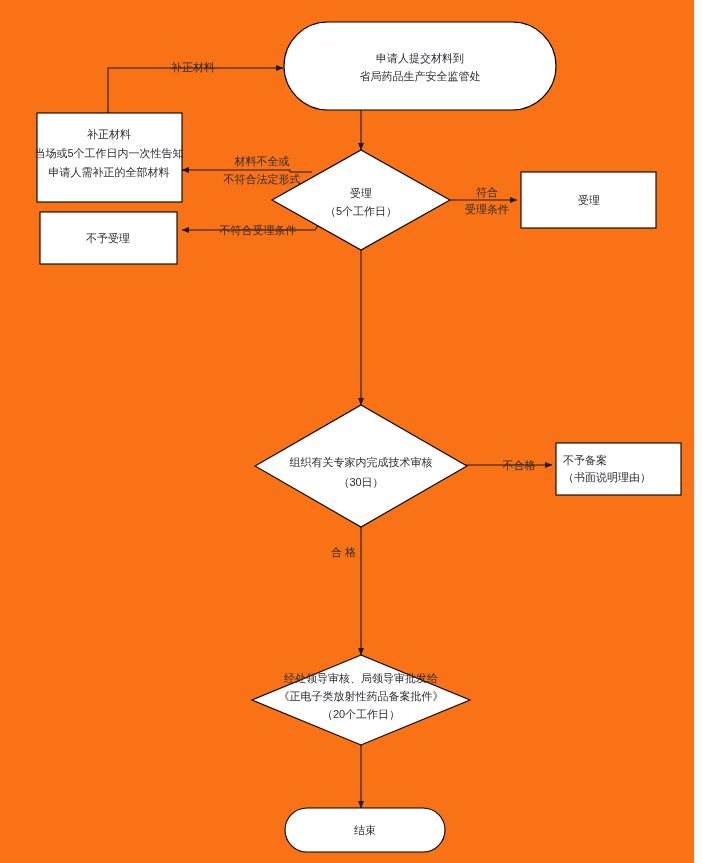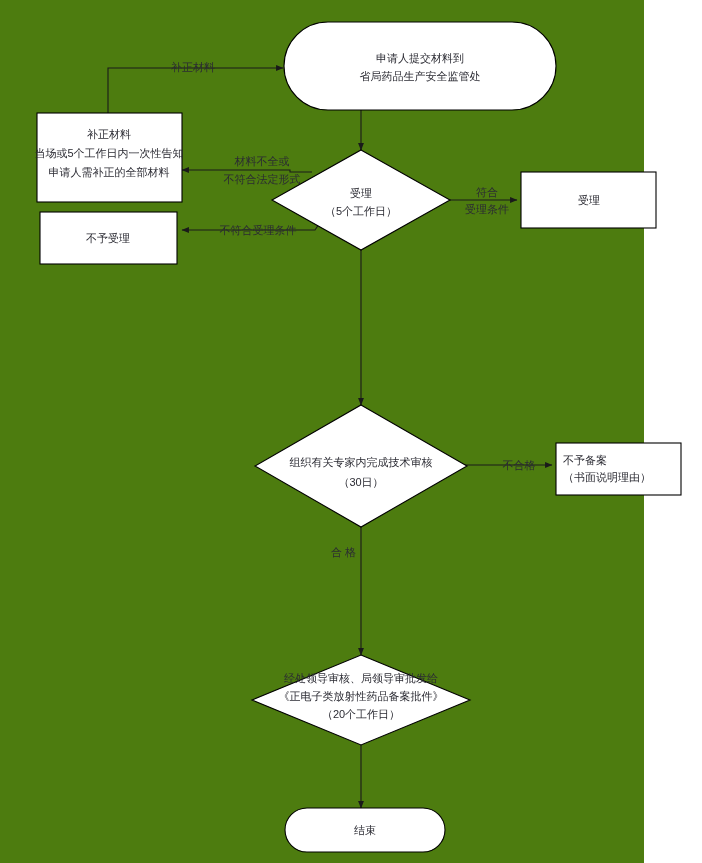--- a/index.html
+++ b/index.html
@@ -9,23 +9,23 @@
     background: #ffffff;
   }
   body {
     width: 702px;
     height: 863px;
     font-family: "Liberation Sans", sans-serif;
     overflow: hidden;
   }
   #chart-root {
     position: relative;
-    width: 644px;
+    width: 694px;
     height: 863px;
-    background: #4d7c0f;
+    background: #f97316;
   }
   svg#flow {
     position: absolute;
     top: 0;
     left: 0;
     width: 702px;
     height: 863px;
     display: block;
   }
   .node-shape {

